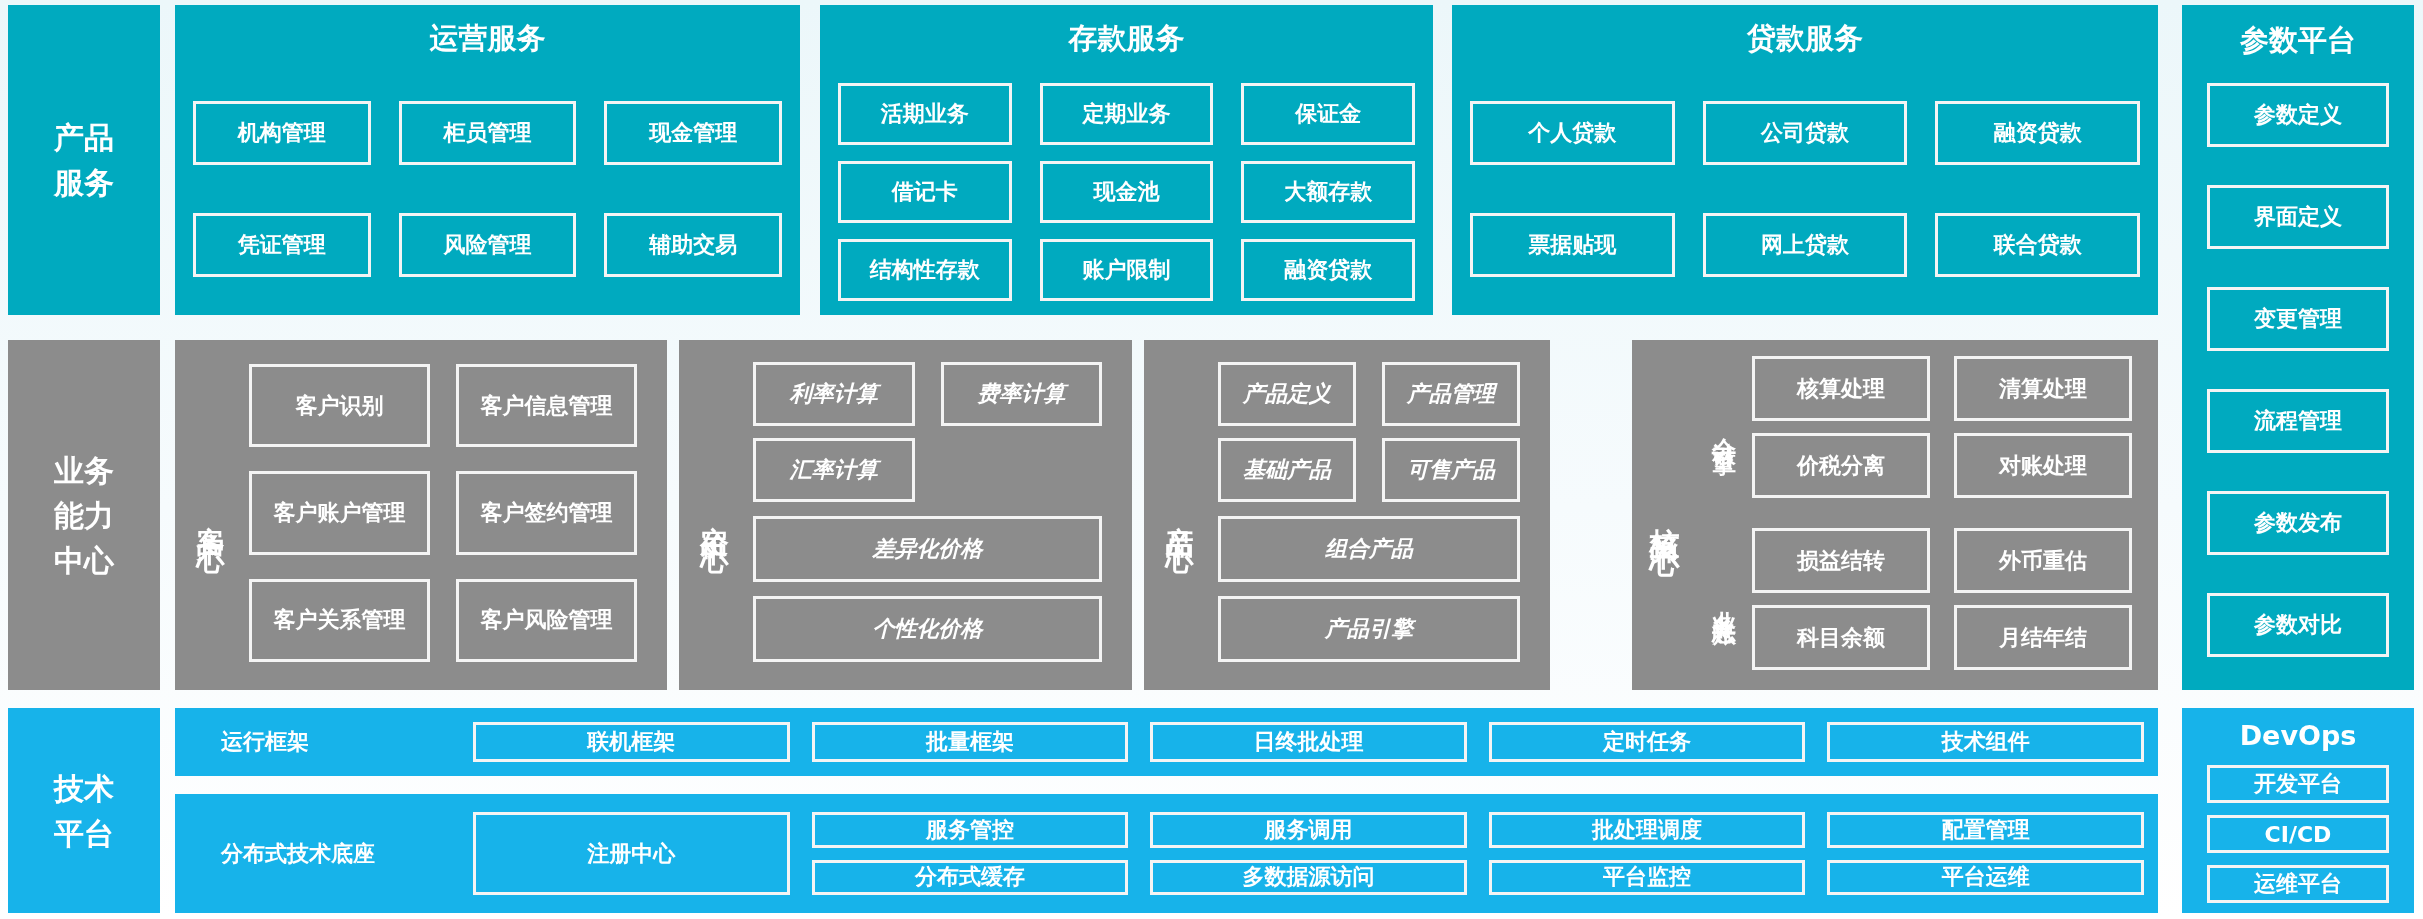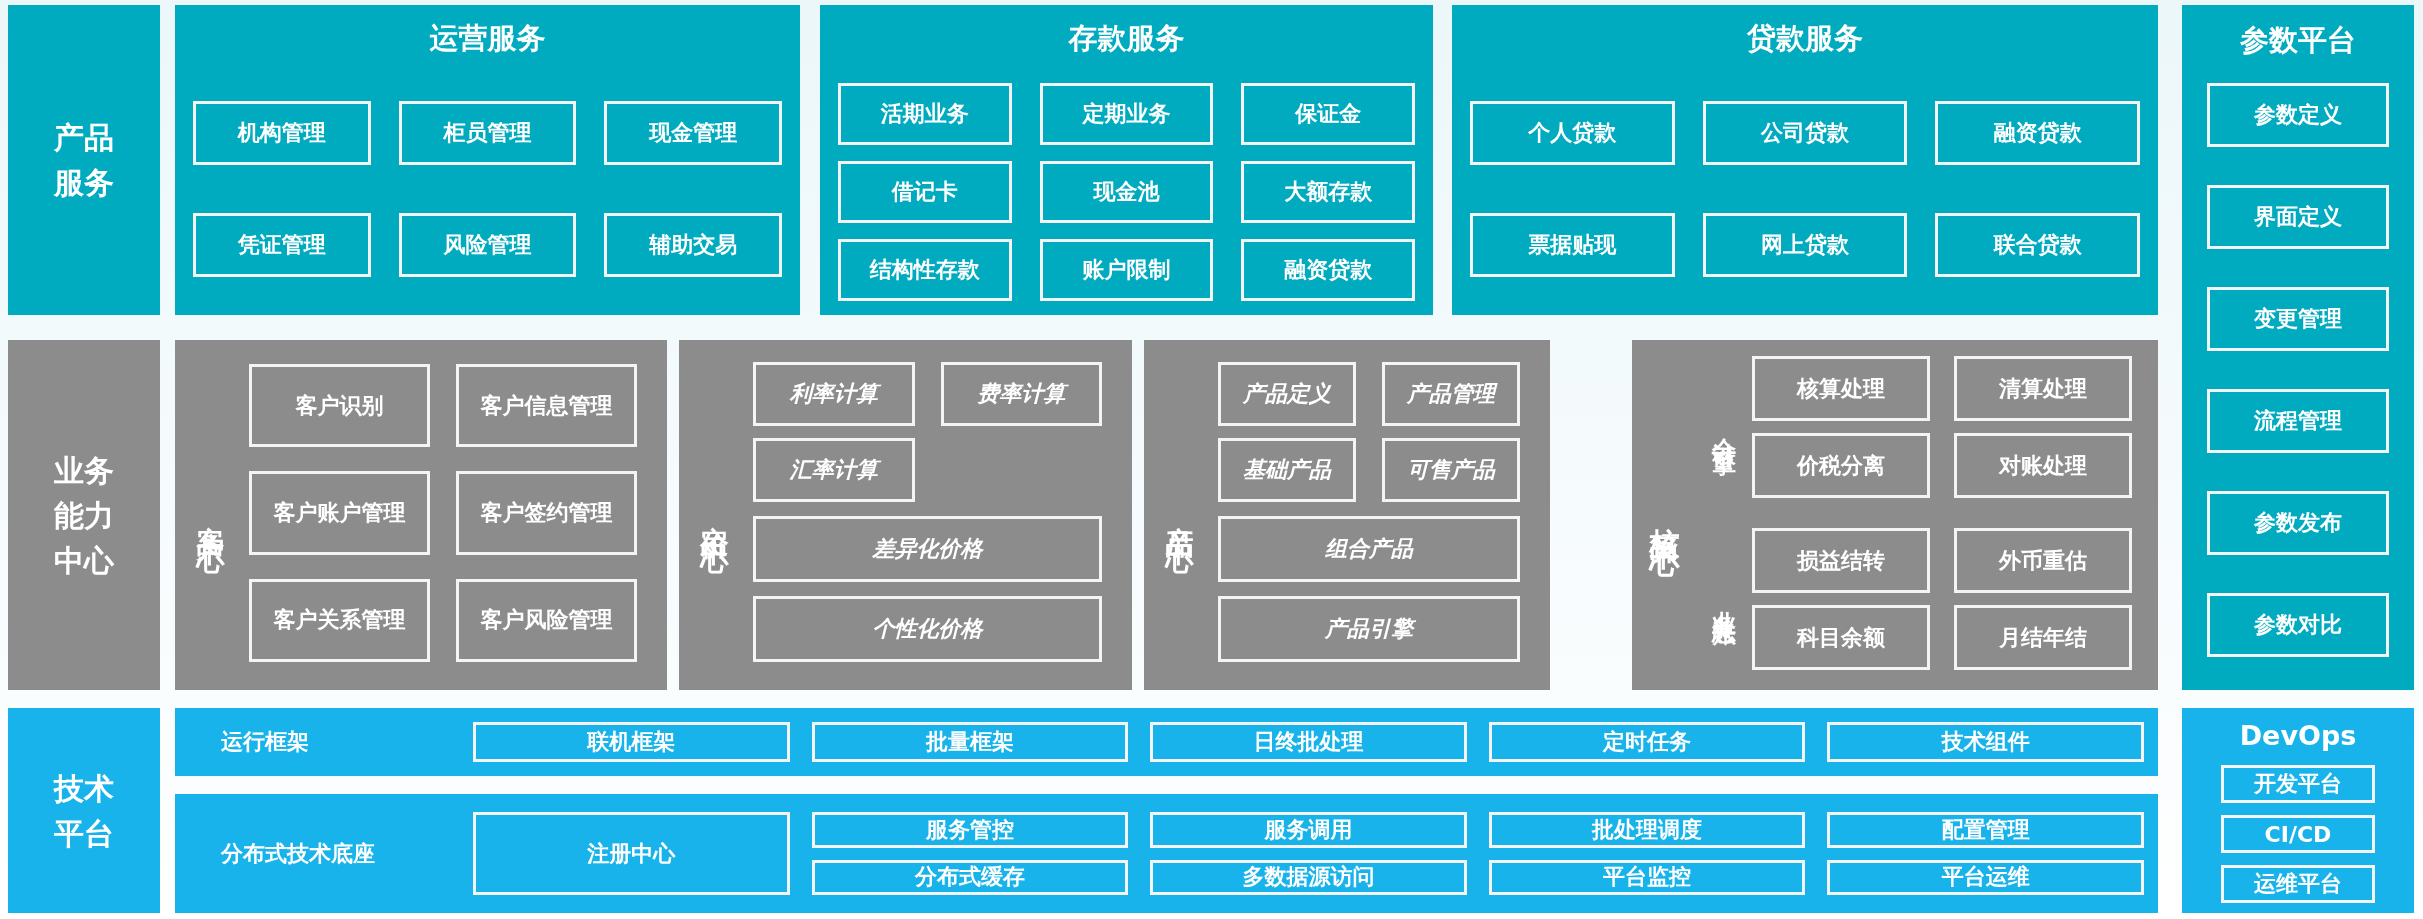--- a/index.html
+++ b/index.html
@@ -27,21 +27,21 @@
   .grid3{display:grid;grid-template-columns:repeat(3,1fr);column-gap:28px;padding:0 18px;}
   .grid3.two-rows{row-gap:48px;margin-top:42px;}
   .grid3.two-rows .box{height:64px;}
   .grid3.three-rows{row-gap:16px;margin-top:24px;}
   .grid3.three-rows .box{height:62px;text-align:center;}
   
   .vstack{display:flex;flex-direction:column;align-items:center;}
   .param-stack{gap:38px;margin-top:22px;}
   .param-stack .box{width:182px;height:64px;}
   .devops-stack{gap:12px;margin-top:14px;}
-  .devops-stack .box{width:154px;height:38px;}
+  .devops-stack .box{width:182px;height:38px;}
   
   .vlabel{
     writing-mode:vertical-rl;text-orientation:upright;
     color:#ffffff;font-weight:bold;font-size:28px;letter-spacing:6px;
     display:flex;align-items:center;justify-content:center;
   }
   .flexrow{display:flex;}
   .cust-grid{
     flex:1;display:grid;grid-template-columns:1fr 1fr;
     column-gap:26px;row-gap:24px;padding:24px 30px 28px 4px;

